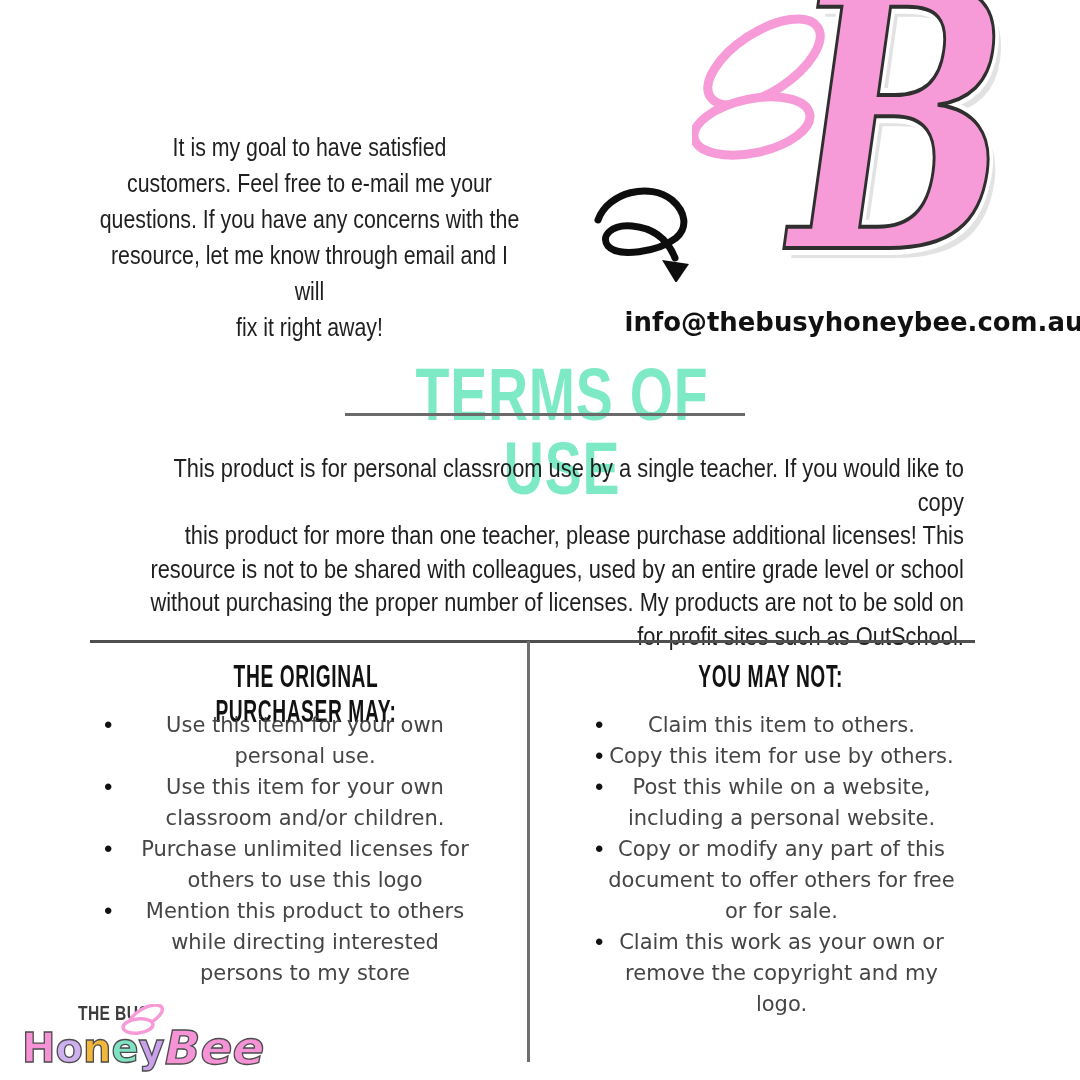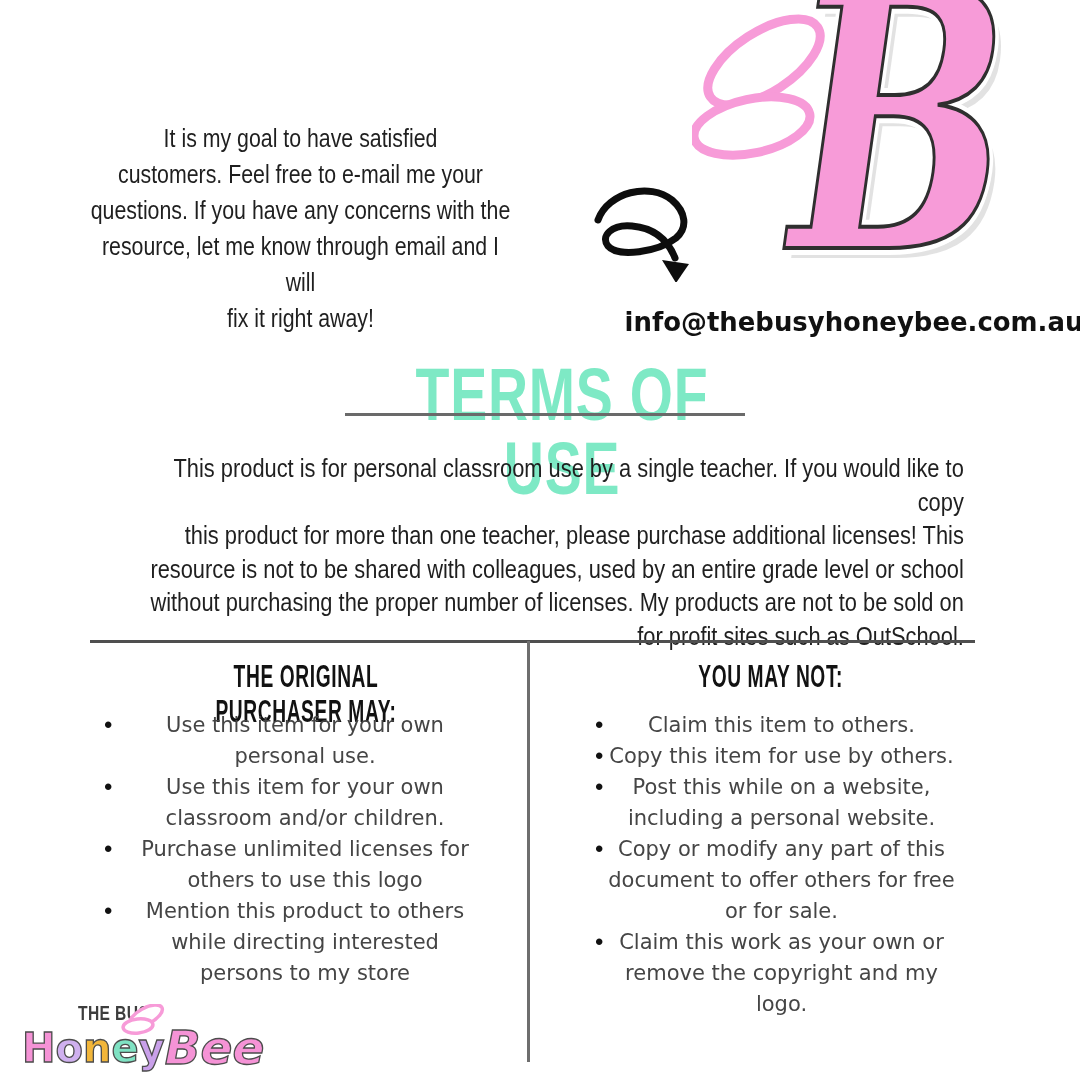--- a/index.html
+++ b/index.html
@@ -3,21 +3,21 @@
 <meta charset="utf-8">
 <style>
   html,body{margin:0;padding:0;background:#ffffff;}
   .page{position:relative;width:1080px;height:1080px;background:#ffffff;overflow:hidden;
         font-family:"Liberation Sans",sans-serif;color:#1f1f1f;}
   .cond{display:inline-block;transform-origin:50% 50%;}
 
   
   .ty{position:absolute;left:30px;top:14px;width:570px;text-align:center;margin:0;}
   .ty-in{font-size:96px;font-weight:800;line-height:1;letter-spacing:1px;transform:scaleX(0.60);}
-  .intro{position:absolute;left:30px;top:112px;width:525px;text-align:center;margin:8px;}
+  .intro{position:absolute;left:30px;top:112px;width:525px;text-align:center;margin:17px;}
   .intro-in{font-size:26px;line-height:36px;white-space:pre-line;transform:scaleX(0.82);color:#1f1f1f;}
 
   
   .arrow{position:absolute;left:592px;top:180px;width:108px;height:102px;}
 
   
   .blogo{position:absolute;left:690px;top:0;width:310px;height:312px;}
   .wings{position:absolute;left:2px;top:12px;width:190px;height:170px;}
   .bletter{position:absolute;left:100px;top:-58px;font-family:"DejaVu Serif",serif;
            font-style:italic;font-weight:bold;font-size:360px;line-height:1;

